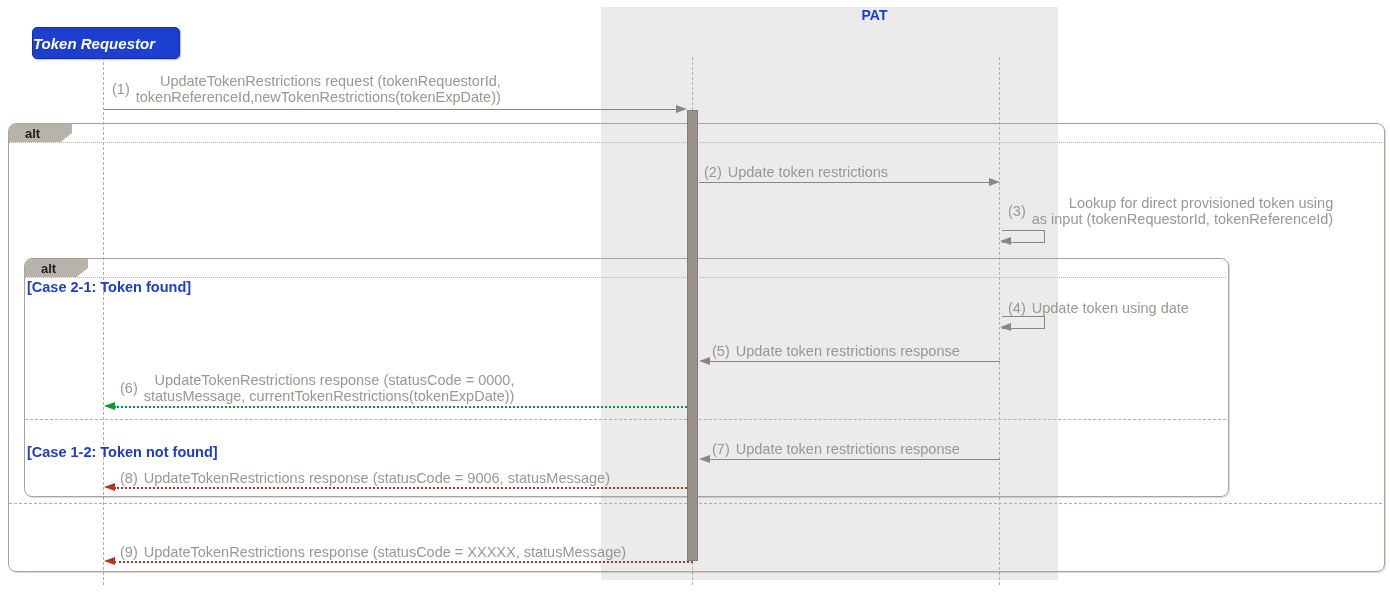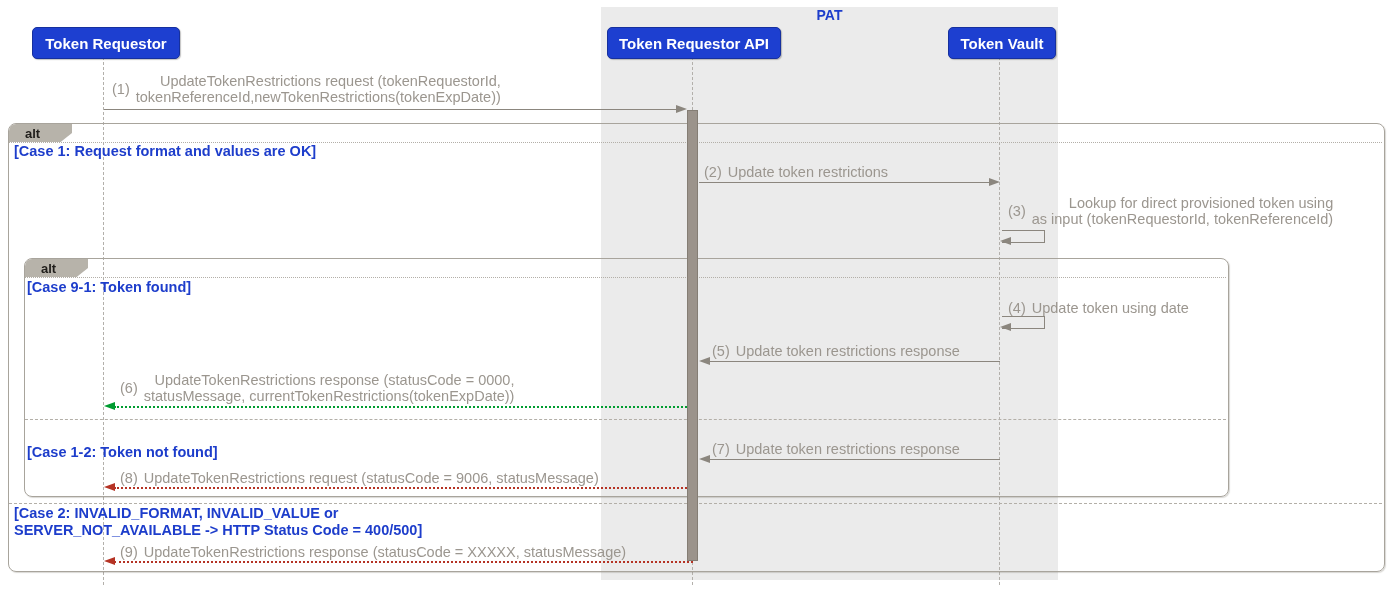--- a/index.html
+++ b/index.html
@@ -2,29 +2,30 @@
 <html style="--participant-fill: #1d3fd0; --participant-text: #ffffff; --label-blue: #1d3dcb; --message-text: #9b968f; --arrow-gray: #8b867e; --arrow-green: #009c30; --arrow-red: #b53324; --frame-border: #a8a49c; --tab-fill: #b7b3aa; --group-fill: #ebebeb; --activation-fill: #9b938b;"><head>
 <meta charset="utf-8">
 <style>
   html,body { margin:0; padding:0; background:#ffffff; }
   #canvas {
     position:relative; width:1390px; height:593px; background:#ffffff;
     font-family:"Liberation Sans", sans-serif; overflow:hidden;
   }
   
   .group-box { position:absolute; background:var(--group-fill); z-index:0; }
-  .group-label { position:absolute; z-index:5; color:var(--label-blue); font-weight:bold; font-size:14px; text-align:center; }
+  .group-label { position:absolute; z-index:5; color:var(--label-blue); font-weight:bold; font-size:14px; text-align:center;padding-left:45px; }
   
   .lifeline { position:absolute; width:0; border-left:1px dashed #b3b0ab; z-index:1; }
   
   .participant {
     position:absolute; height:30px; z-index:6; background:var(--participant-fill);
     border:1px solid #16309e; border-radius:5px; color:var(--participant-text);
-    font-weight:bold; font-size:15px; display:flex; align-items:center; justify-content:center;
+    font-weight:bold; font-size:15px; display:flex; align-items:center; 
     box-shadow:1px 1px 1px rgba(80,80,80,.35);
+    font-style:italic;
   }
   
   .frame { position:absolute; border:1.6px solid var(--frame-border); border-radius:8px; z-index:2; box-shadow:1px 1px 1px rgba(130,125,115,.3); }
   .frame-tab {
     position:absolute; z-index:3; background:var(--tab-fill); color:#201e1b;
     font-weight:bold; font-size:13px; display:flex; align-items:center;
     padding-left:16px; box-sizing:border-box;
     clip-path:polygon(0 0,100% 0,100% 50%,82% 100%,0 100%);
     border-top-left-radius:7px;
   }
@@ -56,34 +57,31 @@
 
   <div class="lifeline" style="left:103px; top:57px; height:528px;"></div>
   <div class="lifeline" style="left:692px; top:57px; height:528px;"></div>
   <div class="lifeline" style="left:999px; top:57px; height:528px;"></div>
 
   <div class="frame" style="left:8px; top:123px; width:1375px; height:447px;"></div>
   <div class="frame-tab" style="left:9px; top:124px; width:63px; height:18px;">
     <span>alt</span>
   </div>
   <div class="dotted-sep" style="left:9px; top:142px; width:1373px;"></div>
-  <div class="case-label" style="left:14px; top:143px;">[Case 1: Request format and values are OK]</div>
 
   <div class="frame" style="left:24px; top:258px; width:1203px; height:237px;"></div>
   <div class="frame-tab" style="left:25px; top:259px; width:63px; height:18px;">
     <span>alt</span>
   </div>
   <div class="dotted-sep" style="left:25px; top:277px; width:1201px;"></div>
-  <div class="case-label" style="left:27px; top:279px;">[Case 9-1: Token found]</div>
+  <div class="case-label" style="left:27px; top:279px;">[Case 2-1: Token found]</div>
   <div class="dashed-sep" style="left:25px; top:419px; width:1201px;"></div>
   <div class="case-label" style="left:27px; top:444px;">[Case 1-2: Token not found]</div>
 
   <div class="dashed-sep" style="left:9px; top:503px; width:1373px;"></div>
-  <div class="case-label" style="left:14px; top:505px;">[Case 2: INVALID_FORMAT, INVALID_VALUE or
-SERVER_NOT_AVAILABLE -&gt; HTTP Status Code = 400/500]</div>
 
   <div class="activation" style="left:687px; top:110px; height:451px;"></div>
 
   <div class="msg-label" style="left:112px; top:73px;">
     <span class="msg-num">(1)</span>
     <span class="msg-text">UpdateTokenRestrictions request (tokenRequestorId,
 tokenReferenceId,newTokenRestrictions(tokenExpDate))</span>
   </div>
   <div class="arrow-line" style="left:104px; top:109px; width:573px;"></div>
   <div class="head head-right" style="left:676px; top:105px;"></div>
@@ -127,35 +125,29 @@
 
   <div class="msg-label" style="left:712px; top:441px;">
     <span class="msg-num">(7)</span>
     <span class="msg-text">Update token restrictions response</span>
   </div>
   <div class="arrow-line" style="left:709px; top:459px; width:291px;"></div>
   <div class="head head-left" style="left:699px; top:455px;"></div>
 
   <div class="msg-label" style="left:120px; top:470px;">
     <span class="msg-num">(8)</span>
-    <span class="msg-text">UpdateTokenRestrictions request (statusCode = 9006, statusMessage)</span>
+    <span class="msg-text">UpdateTokenRestrictions response (statusCode = 9006, statusMessage)</span>
   </div>
   <div class="arrow-line dotted-red" style="left:114px; top:487px; width:573px;"></div>
   <div class="head head-left red" style="left:104px; top:483px;"></div>
 
   <div class="msg-label" style="left:120px; top:544px;">
     <span class="msg-num">(9)</span>
     <span class="msg-text">UpdateTokenRestrictions response (statusCode = XXXXX, statusMessage)</span>
   </div>
   <div class="arrow-line dotted-red" style="left:114px; top:561px; width:579px;"></div>
   <div class="head head-left red" style="left:104px; top:557px;"></div>
 
   <div class="participant" style="left:32px; top:27px; width:146px;">
     <span>Token Requestor</span>
   </div>
-  <div class="participant" style="left:607px; top:27px; width:172px;">
-    <span>Token Requestor API</span>
-  </div>
-  <div class="participant" style="left:948px; top:27px; width:106px;">
-    <span>Token Vault</span>
-  </div>
 
 </div>
 
 </body></html>

